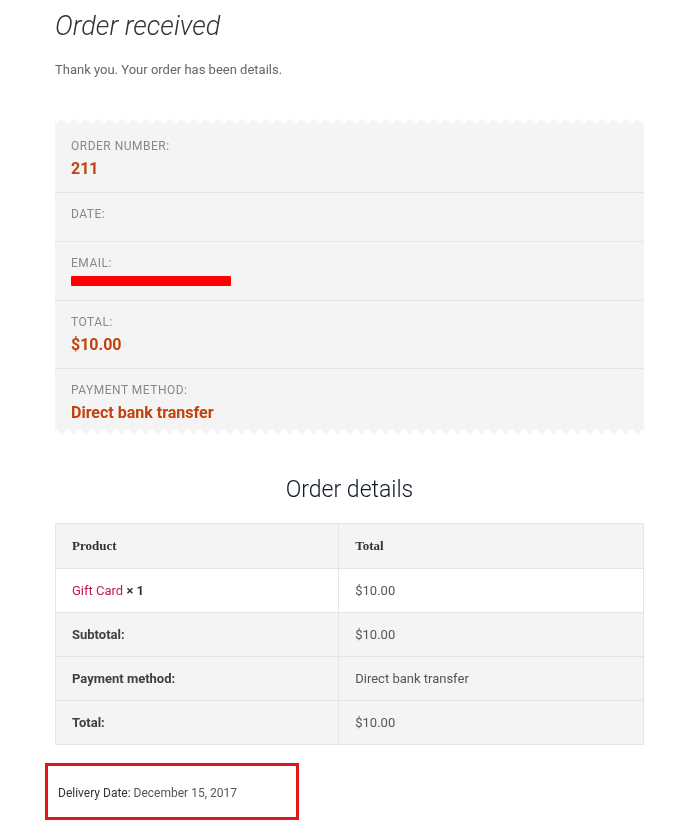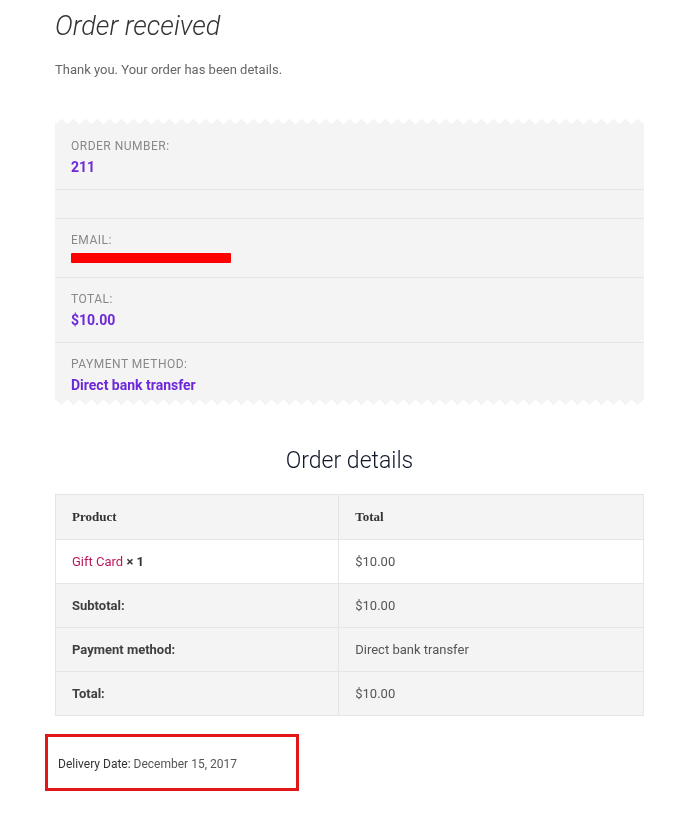--- a/index.html
+++ b/index.html
@@ -72,23 +72,23 @@
     .overview-item:first-child {
       padding-top: 22px;
     }
     .overview-label {
       font-size: 12px;
       color: #888;
       letter-spacing: 0.5px;
       margin-bottom: 6px;
     }
     .overview-value {
-      font-size: 14px;
-      font-weight: 700;
-      color: #6d28d9;
+      font-size: 16px;
+      font-weight: 700;
+      color: #c2410c;
     }
     .redacted-bar {
       width: 160px;
       height: 10px;
       background: #f00;
       margin-top: 4px;
       border-radius: 1px;
     }
     .order-details-title {
       font-size: 23px;
@@ -155,20 +155,21 @@
 
 <h1 class="page-title">Order received</h1>
 <p class="thank-you">Thank you. Your order has been details.</p>
 
 <div class="order-overview">
   <div class="overview-item">
     <div class="overview-label">ORDER NUMBER:</div>
     <div class="overview-value">211</div>
   </div>
   <div class="overview-item">
+    <div class="overview-label">DATE:</div>
   </div>
   <div class="overview-item">
     <div class="overview-label">EMAIL:</div>
     <div class="redacted-bar"></div>
   </div>
   <div class="overview-item">
     <div class="overview-label">TOTAL:</div>
     <div class="overview-value">$10.00</div>
   </div>
   <div class="overview-item ov-last">

